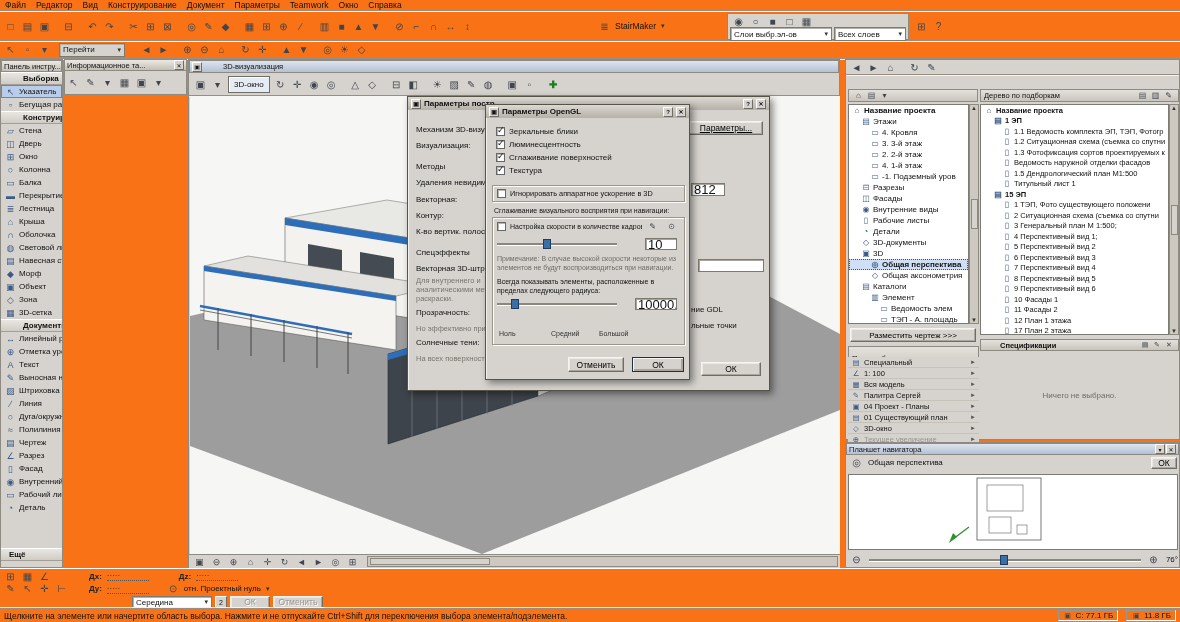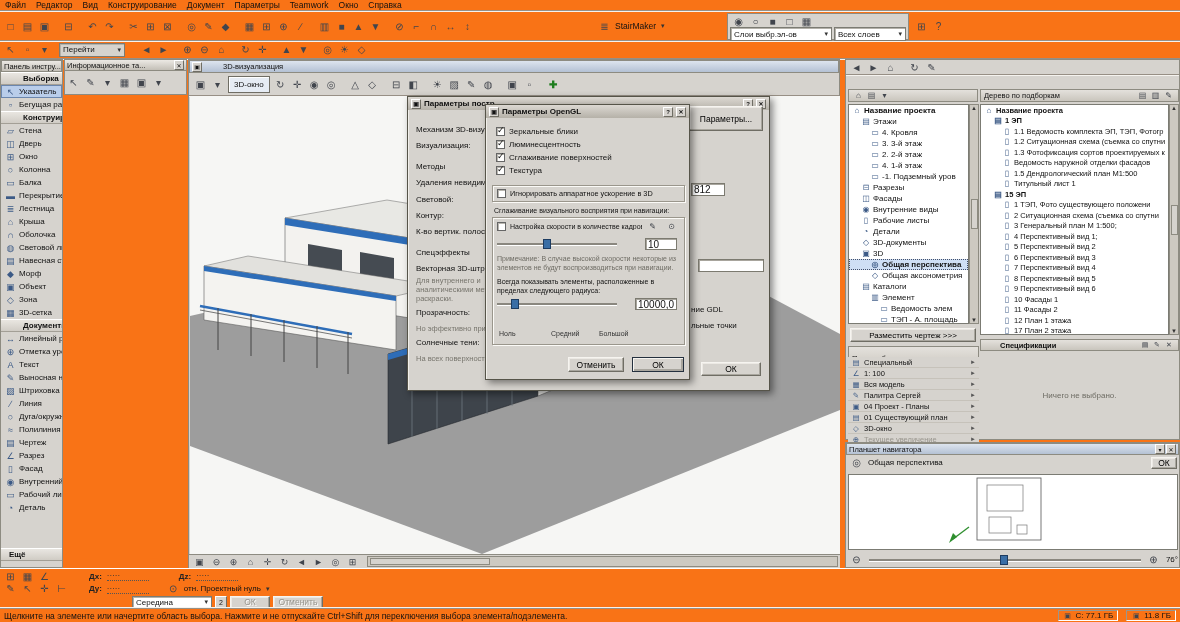--- a/index.html
+++ b/index.html
@@ -33,21 +33,21 @@
 .tool-row.selected{background:#b9cdea;outline:1px solid #6b86ad;outline-offset:-1px}
 .tool-row.sect{font-weight:bold;background:linear-gradient(#e9e6e1,#d0ccc5);border-top:1px solid #fff;border-bottom:1px solid #a39f96;padding-left:8px}
 .dlg{background:#d6d3ce;border:1px solid #565449;box-shadow:inset 1px 1px 0 #f1efea,3px 3px 7px rgba(0,0,0,.45)}
 .dtitle{height:13px;background:linear-gradient(#dcd8d2,#b5b1a8);display:flex;align-items:center;font-size:8px;font-weight:bold;padding:0 3px;gap:3px;white-space:nowrap;overflow:hidden}
 .dtitle .sp{flex:1}
 .cb{display:flex;align-items:center;gap:4px;font-size:8px;height:13px;white-space:nowrap;overflow:hidden}
 .cb .box{width:9px;height:9px;background:#fff;border:1px solid #666;box-shadow:inset 1px 1px 0 #b9b6af;position:relative;flex:0 0 auto}
 .cb .mark{display:none;position:absolute;left:0;top:-3px;font-size:9px;font-style:normal;color:#111}
 .cb.checked .mark{display:block}
 .frame{border:1px solid #9a968c;box-shadow:1px 1px 0 #fbfaf7,inset 1px 1px 0 #fbfaf7}
-.field{background:#fff;border:1px solid #7c7a70;box-shadow:inset 1px 1px 0 #a8a59d;font-size:10px;display:flex;align-items:center;padding:0 2px;white-space:nowrap;overflow:hidden}
+.field{background:#fff;border:1px solid #7c7a70;box-shadow:inset 1px 1px 0 #a8a59d;font-size:13px;display:flex;align-items:center;padding:0 2px;white-space:nowrap;overflow:hidden}
 .slider{position:relative;height:14px}
 .slider .track{position:absolute;left:0;right:0;top:6px;height:2px;background:#8a877f;box-shadow:0 1px 0 #fff}
 .slider .thumb{position:absolute;top:2px;width:8px;height:10px;background:#3a6ea5;border:1px solid #1d3c61}
 .dlab{font-size:8px;height:16px;display:flex;align-items:flex-start;white-space:nowrap;overflow:hidden}
 .dlab.sub{height:12px}
 .dlab.dim{color:#77756d;font-size:7.5px;height:9px}
 .dlab.gap{margin-top:5px}
 .setrow{height:11px;display:flex;align-items:center;gap:3px;font-size:7.5px;padding:0 3px;border-bottom:1px solid #c6c2ba;white-space:nowrap;overflow:hidden}
 .setrow .arr{margin-left:auto;font-size:6px;color:#555;font-style:normal}
 .setrow.disabled{color:#98958d}
@@ -441,21 +441,21 @@
         <div class="dlab">
           <span>Визуализация:</span>
         </div>
         <div class="dlab gap">
           <span>Методы</span>
         </div>
         <div class="dlab sub">
           <span>Удаления невидим</span>
         </div>
         <div class="dlab gap">
-          <span>Световой:</span>
+          <span>Векторная:</span>
         </div>
         <div class="dlab">
           <span>Контур:</span>
         </div>
         <div class="dlab">
           <span>К-во вертик. полос р</span>
         </div>
         <div class="dlab gap">
           <span>Спецэффекты</span>
         </div>
@@ -477,21 +477,21 @@
         <div class="dlab dim">
           <span>Но эффективно при</span>
         </div>
         <div class="dlab gap">
           <span>Солнечные тени:</span>
         </div>
         <div class="dlab dim">
           <span>На всех поверхност</span>
         </div>
       </div>
-    <button class="btn abs" style="left:281px;top:9px;width:74px;height:25px;">Параметры...</button>
+    <button class="btn abs" style="left:281px;top:24px;width:74px;height:14px;text-decoration:underline;">Параметры...</button>
     <div class="field abs" style="left:283px;top:86px;width:34px;height:13px;">
         <span>812</span>
       </div>
     <div class="field abs" style="left:290px;top:162px;width:66px;height:13px;"></div>
     <div class="abs nowrap" style="left:283px;top:208px;width:76px;font-size:8px;">ние GDL</div>
     <div class="abs nowrap" style="left:283px;top:224px;width:76px;font-size:8px;">льные точки</div>
     <button class="btn abs" style="left:293px;top:265px;width:60px;height:14px;">ОК</button>
   </div>
 
   <div class="abs dlg" style="left:485px;top:104px;width:205px;height:276px;z-index:50;">

